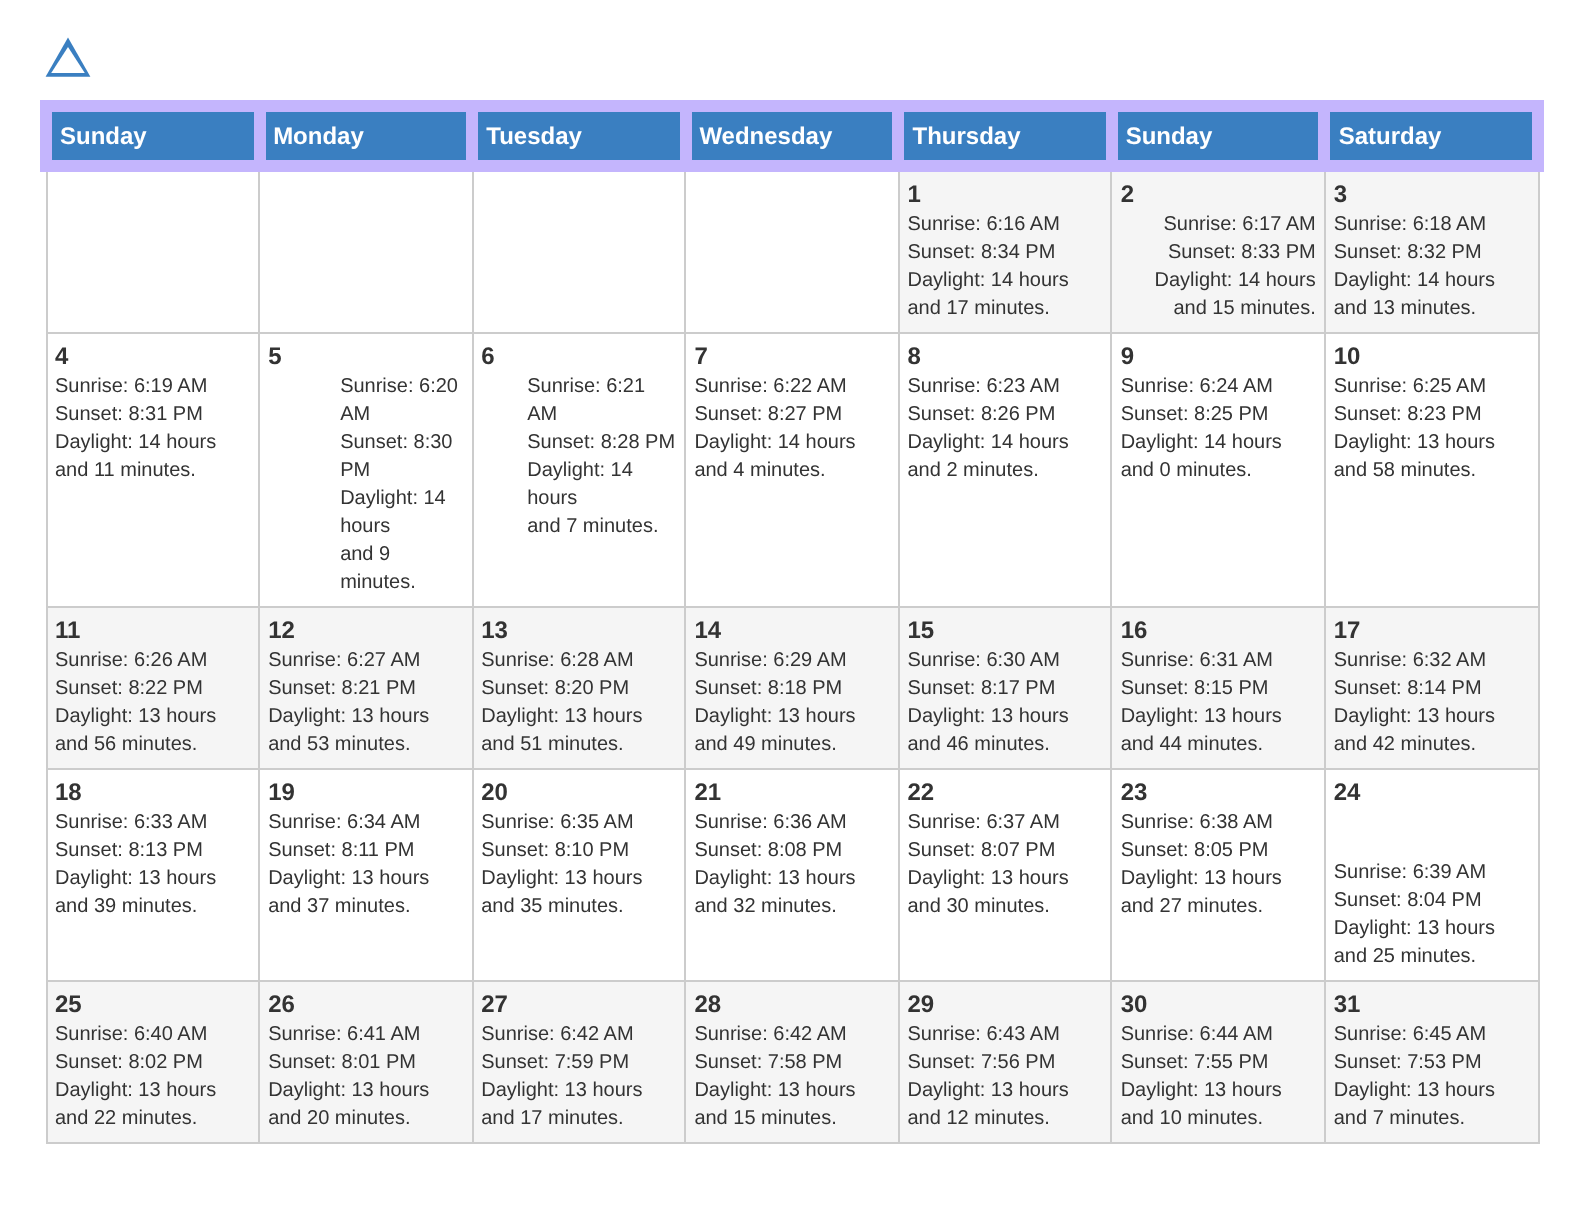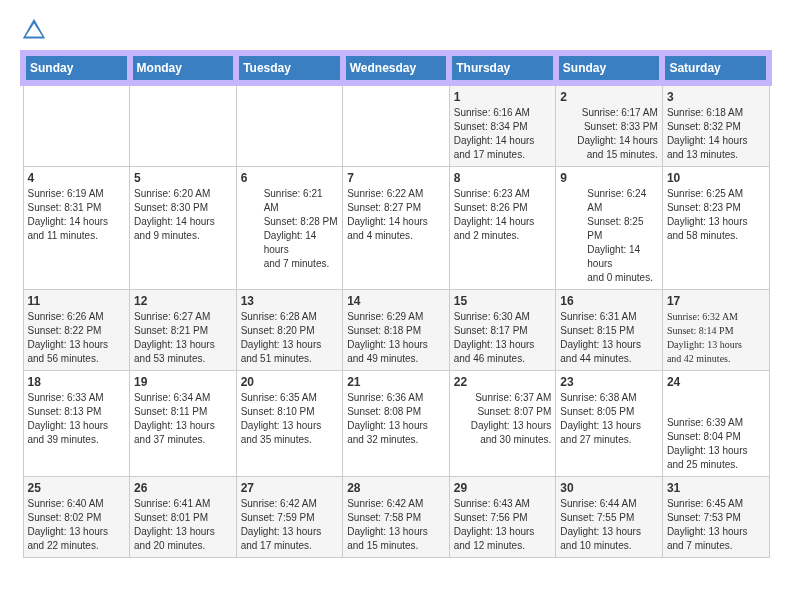--- a/index.html
+++ b/index.html
@@ -163,21 +163,21 @@
         <tr>
           <td>
             <span class="day-number">4</span>
             <div class="day-info" style="white-space: pre-line;">Sunrise: 6:19 AM
 Sunset: 8:31 PM
 Daylight: 14 hours
 and 11 minutes.</div>
           </td>
           <td>
             <span class="day-number">5</span>
-            <div class="day-info" style="white-space: pre-line;">Sunrise: 6:20 AM
+            <div class="day-info" style="white-space: pre-line; margin-left: 36px;">Sunrise: 6:20 AM
 Sunset: 8:30 PM
 Daylight: 14 hours
 and 9 minutes.</div>
           </td>
           <td>
             <span class="day-number">6</span>
             <div class="day-info" style="white-space: pre-line; margin-left: 23px;">Sunrise: 6:21 AM
 Sunset: 8:28 PM
 Daylight: 14 hours
 and 7 minutes.</div>
@@ -191,21 +191,21 @@
           </td>
           <td>
             <span class="day-number">8</span>
             <div class="day-info" style="white-space: pre-line;">Sunrise: 6:23 AM
 Sunset: 8:26 PM
 Daylight: 14 hours
 and 2 minutes.</div>
           </td>
           <td>
             <span class="day-number">9</span>
-            <div class="day-info" style="white-space: pre-line; margin-left: 27px;">Sunrise: 6:24 AM
+            <div class="day-info" style="white-space: pre-line;">Sunrise: 6:24 AM
 Sunset: 8:25 PM
 Daylight: 14 hours
 and 0 minutes.</div>
           </td>
           <td>
             <span class="day-number">10</span>
             <div class="day-info" style="white-space: pre-line;">Sunrise: 6:25 AM
 Sunset: 8:23 PM
 Daylight: 13 hours
 and 58 minutes.</div>
@@ -249,21 +249,21 @@
           </td>
           <td>
             <span class="day-number">16</span>
             <div class="day-info" style="white-space: pre-line;">Sunrise: 6:31 AM
 Sunset: 8:15 PM
 Daylight: 13 hours
 and 44 minutes.</div>
           </td>
           <td>
             <span class="day-number">17</span>
-            <div class="day-info" style="white-space: pre-line; font-family: Liberation Serif, serif;">Sunrise: 6:32 AM
+            <div class="day-info" style="white-space: pre-line;">Sunrise: 6:32 AM
 Sunset: 8:14 PM
 Daylight: 13 hours
 and 42 minutes.</div>
           </td>
         </tr>
         <tr>
           <td>
             <span class="day-number">18</span>
             <div class="day-info" style="white-space: pre-line;">Sunrise: 6:33 AM
 Sunset: 8:13 PM
@@ -286,21 +286,21 @@
           </td>
           <td>
             <span class="day-number">21</span>
             <div class="day-info" style="white-space: pre-line;">Sunrise: 6:36 AM
 Sunset: 8:08 PM
 Daylight: 13 hours
 and 32 minutes.</div>
           </td>
           <td>
             <span class="day-number">22</span>
-            <div class="day-info" style="white-space: pre-line; text-align: right;">Sunrise: 6:37 AM
+            <div class="day-info" style="white-space: pre-line;">Sunrise: 6:37 AM
 Sunset: 8:07 PM
 Daylight: 13 hours
 and 30 minutes.</div>
           </td>
           <td>
             <span class="day-number">23</span>
             <div class="day-info" style="white-space: pre-line;">Sunrise: 6:38 AM
 Sunset: 8:05 PM
 Daylight: 13 hours
 and 27 minutes.</div>

